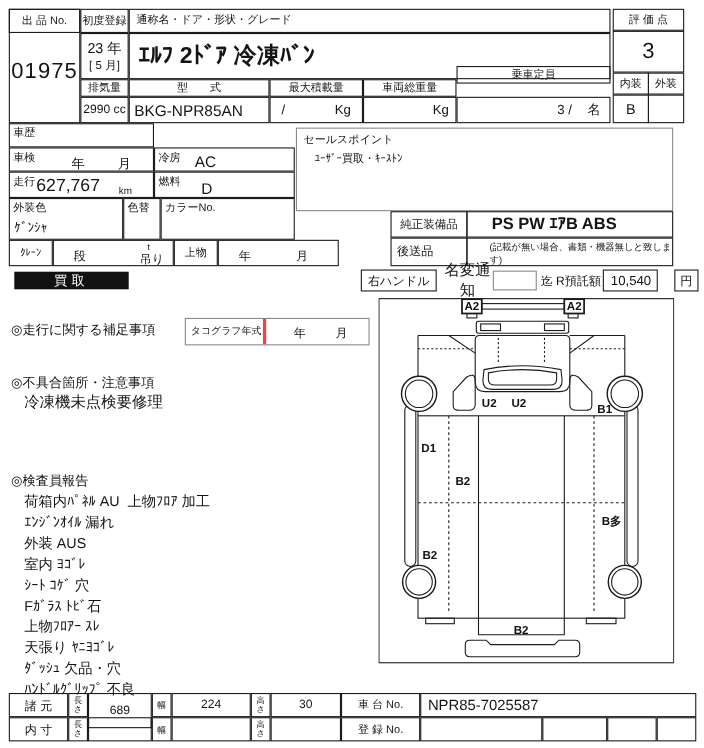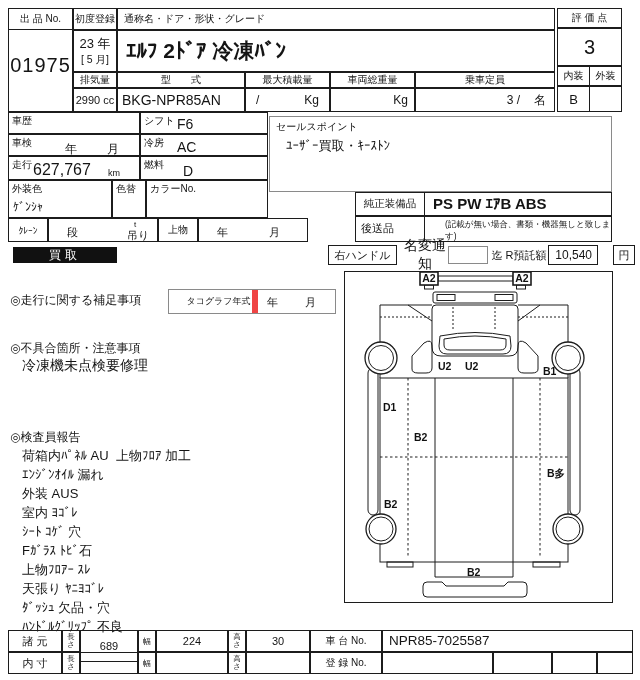--- a/index.html
+++ b/index.html
@@ -44,40 +44,36 @@
   <div class="a b" style="left:245px;top:88px;width:85px;height:24px;font-size:12px;display:flex;align-items:center;justify-content:space-between;padding:0 10px">
     <span>/</span>
     <span>Kg</span>
   </div>
 
   <div class="a b ct lb" style="left:330px;top:72px;width:85px;height:16px">車両総重量</div>
   <div class="a b" style="left:330px;top:88px;width:85px;height:24px;font-size:12px;display:flex;align-items:center;justify-content:flex-end;padding-right:6px">
     <span>Kg</span>
   </div>
 
-  <div class="a b ct lb" style="left:415px;top:72px;width:140px;height:16px">乗車定員</div>
+  <div class="a b ct lb" style="left:415px;top:60px;width:140px;height:16px">乗車定員</div>
   <div class="a b" style="left:415px;top:88px;width:140px;height:24px;font-size:12px;display:flex;align-items:center;justify-content:flex-end;gap:14px;padding-right:8px">
     <span>3 /</span>
     <span>名</span>
   </div>
 
   <div class="a b ct lb" style="left:557px;top:8px;width:65px;height:20px">評 価 点</div>
   <div class="a b ct" style="left:557px;top:28px;width:65px;height:38px;font-size:20px">3</div>
   <div class="a b ct lb" style="left:557px;top:66px;width:33px;height:20px">内装</div>
   <div class="a b ct lb" style="left:589px;top:66px;width:33px;height:20px">外装</div>
   <div class="a b ct" style="left:557px;top:86px;width:33px;height:26px;font-size:13px">B</div>
   <div class="a b ct" style="left:589px;top:86px;width:33px;height:26px;font-size:13px"></div>
 
   <div class="cell b" style="left:8px;top:112px;width:132px;height:22px">
     <span class="cl">車歴</span>
   </div>
-  <div class="cell b" style="left:140px;top:112px;width:128px;height:22px">
-    <span class="cl">シフト</span>
-    <span style="position:absolute;left:36px;top:3px;font-size:14px">F6</span>
-  </div>
 
   <div class="cell b" style="left:8px;top:134px;width:132px;height:22px">
     <span class="cl">車検</span>
     <span style="position:absolute;left:56px;top:6px;font-size:12px">年</span>
     <span style="position:absolute;left:98px;top:6px;font-size:12px">月</span>
   </div>
   <div class="cell b" style="left:140px;top:134px;width:128px;height:22px">
     <span class="cl">冷房</span>
     <span style="position:absolute;left:36px;top:4px;font-size:14px">AC</span>
   </div>
@@ -110,39 +106,39 @@
     <span style="position:absolute;left:78px;top:9px;font-size:11px">吊り</span>
   </div>
   <div class="cell b ct" style="left:158px;top:218px;width:40px;height:24px;font-size:10px">上物</div>
   <div class="cell b" style="left:198px;top:218px;width:110px;height:24px">
     <span style="position:absolute;left:18px;top:6px;font-size:11px">年</span>
     <span style="position:absolute;left:70px;top:6px;font-size:11px">月</span>
   </div>
 
   <div class="a g" style="left:269px;top:116px;width:343px;height:76px">
     <div style="font-size:10px;margin:3px 0 0 6px">セールスポイント</div>
-    <div style="font-size:13px;margin:3px 0 0 16px">ﾕｰｻﾞｰ買取・ｷｰｽﾄﾝ</div>
+    <div style="font-size:10px;margin:3px 0 0 16px">ﾕｰｻﾞｰ買取・ｷｰｽﾄﾝ</div>
   </div>
   <div class="a b ct" style="left:355px;top:192px;width:70px;height:24px;font-size:10.5px">純正装備品</div>
-  <div class="a b" style="left:424px;top:192px;width:188px;height:24px;font-size:15px;font-weight:600;line-height:22px;padding-left:8px">PS PW ｴｱB ABS</div>
+  <div class="a b" style="left:424px;top:192px;width:188px;height:24px;font-size:15px;font-weight:600;line-height:22px;padding-left:22px">PS PW ｴｱB ABS</div>
   <div class="a b" style="left:355px;top:216px;width:70px;height:26px;font-size:11px;padding:4px 0 0 5px">後送品</div>
   <div class="a b" style="left:424px;top:216px;width:188px;height:26px;font-size:8.5px;padding:2px 0 0 20px">(記載が無い場合、書類・機器無しと致します)</div>
 
   <div class="a inv ct" style="left:13px;top:247px;width:104px;height:16px;font-size:12px;letter-spacing:4px">買取</div>
   <div class="a b ct" style="left:328px;top:245px;width:69px;height:20px;font-size:11px">右ハンドル</div>
   <div class="a ct" style="left:402px;top:245px;width:46px;height:20px;font-size:14px">名変通知</div>
   <div class="a g" style="left:448px;top:246px;width:40px;height:18px"></div>
   <div class="a ct" style="left:489px;top:245px;width:16px;height:20px;font-size:11px">迄</div>
   <div class="a ct" style="left:504px;top:245px;width:44px;height:20px;font-size:11px">R預託額</div>
   <div class="a b" style="left:548px;top:245px;width:50px;height:20px;font-size:12px;display:flex;align-items:center;justify-content:flex-end;padding-right:5px">10,540</div>
   <div class="a b ct" style="left:613px;top:245px;width:22px;height:20px;font-size:11px">円</div>
 
   <div class="a" style="left:10px;top:292px;font-size:12px">◎走行に関する補足事項</div>
   <div class="a g" style="left:168px;top:289px;width:168px;height:25px">
-    <div style="position:absolute;left:16px;top:0;width:67px;height:100%;border-right:6px solid #ef4444;display:flex;align-items:center;justify-content:center;font-size:9px">タコグラフ年式</div>
+    <div style="position:absolute;left:3px;top:0;width:67px;height:100%;border-right:3px solid #ef4444;display:flex;align-items:center;justify-content:center;font-size:9px">タコグラフ年式</div>
     <span style="position:absolute;left:98px;top:5px;font-size:11px">年</span>
     <span style="position:absolute;left:136px;top:5px;font-size:11px">月</span>
   </div>
 
   <div class="a" style="left:22px;top:357px;font-size:14px">冷凍機未点検要修理</div>
   <div class="a" style="left:10px;top:340px;font-size:12px">◎不具合箇所・注意事項</div>
 
   <div class="a" style="left:10px;top:429px;font-size:12px">◎検査員報告</div>
   <div class="a pre" style="left:22px;top:446px;width:310px;font-size:13px;line-height:19px"><div>荷箱内ﾊﾟﾈﾙ AU  上物ﾌﾛｱ 加工</div><div>ｴﾝｼﾞﾝｵｲﾙ 漏れ</div><div>外装 AUS</div><div>室内 ﾖｺﾞﾚ</div><div>ｼｰﾄ ｺｹﾞ 穴</div><div>Fｶﾞﾗｽ ﾄﾋﾞ石</div><div>上物ﾌﾛｱｰ ｽﾚ</div><div>天張り ﾔﾆﾖｺﾞﾚ</div><div>ﾀﾞｯｼｭ 欠品・穴</div><div>ﾊﾝﾄﾞﾙｸﾞﾘｯﾌﾟ 不良</div></div>
 

